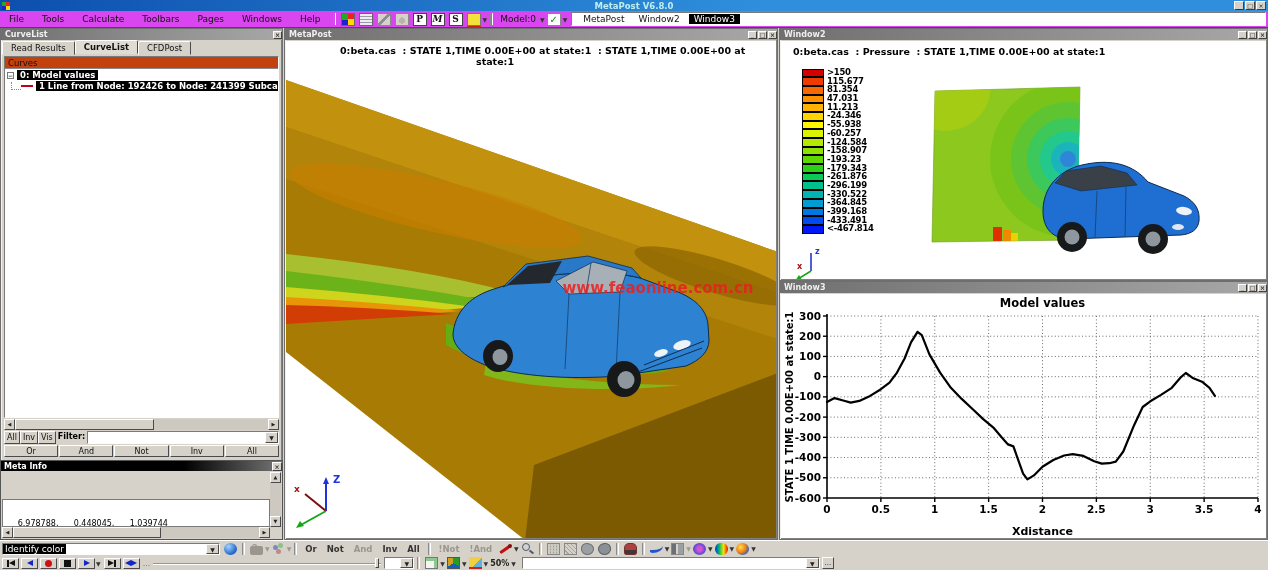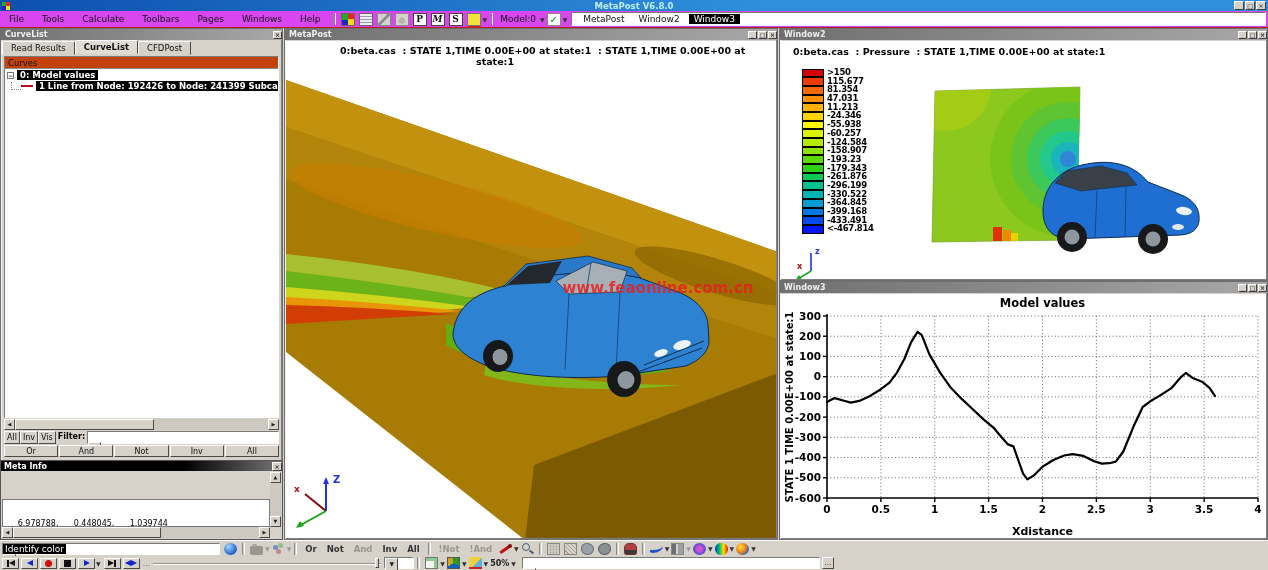--- a/index.html
+++ b/index.html
@@ -78,21 +78,21 @@
   #w2-header{position:absolute;left:12px;top:5px;}
   #legend{position:absolute;left:21px;top:27px;}
   .lrow{display:flex;align-items:center;height:8.7px;}
   .lswatch{width:22px;height:8.7px;border:1px solid #000;margin-bottom:-1px;flex:0 0 22px;}
   .llabel{font-size:8.5px;font-weight:bold;margin-left:3px;letter-spacing:-0.3px;color:#000;line-height:8.7px;}
   
   #row1{left:0;top:540px;width:1268px;height:16px;border-top:1px solid #fff;display:flex;align-items:center;
     font-size:9px;background:#d6d2ca;}
   #row2{left:0;top:556px;width:1268px;height:14px;display:flex;align-items:center;background:#d6d2ca;}
   .combo{height:12px;background:#fff;border:1px solid;border-color:#7a7a7a #fdfdfd #fdfdfd #7a7a7a;
-    display:flex;align-items:flex-start;font-size:9px;flex-direction:column;}
+    display:flex;align-items:flex-end;font-size:9px;}
   .hl{background:#000;color:#fff;padding:0 2px;font-size:9px;white-space:nowrap;}
   .flatlbl{font-size:8.5px;font-weight:bold;color:#333;padding:0 5px;}
   .flatlbl.dis{color:#9a968e;}
   .mbtn{width:17px;height:11px;background:#d6d2ca;border:1px solid;border-color:#fdfdfd #4a4a4a #4a4a4a #fdfdfd;
     display:flex;align-items:center;justify-content:center;margin-left:2px;flex:0 0 17px;}
   .tl{width:0;height:0;border-top:3.5px solid transparent;border-bottom:3.5px solid transparent;border-right:6px solid #1326c8;}
   .tr{width:0;height:0;border-top:3.5px solid transparent;border-bottom:3.5px solid transparent;border-left:6px solid #1326c8;}
   .tl.k{border-right-color:#111;}.tr.k{border-left-color:#111;}
   .vbar{width:2px;height:7px;background:#111;}
   .gicon{width:13px;height:12px;margin:0 2px;flex:0 0 13px;}

